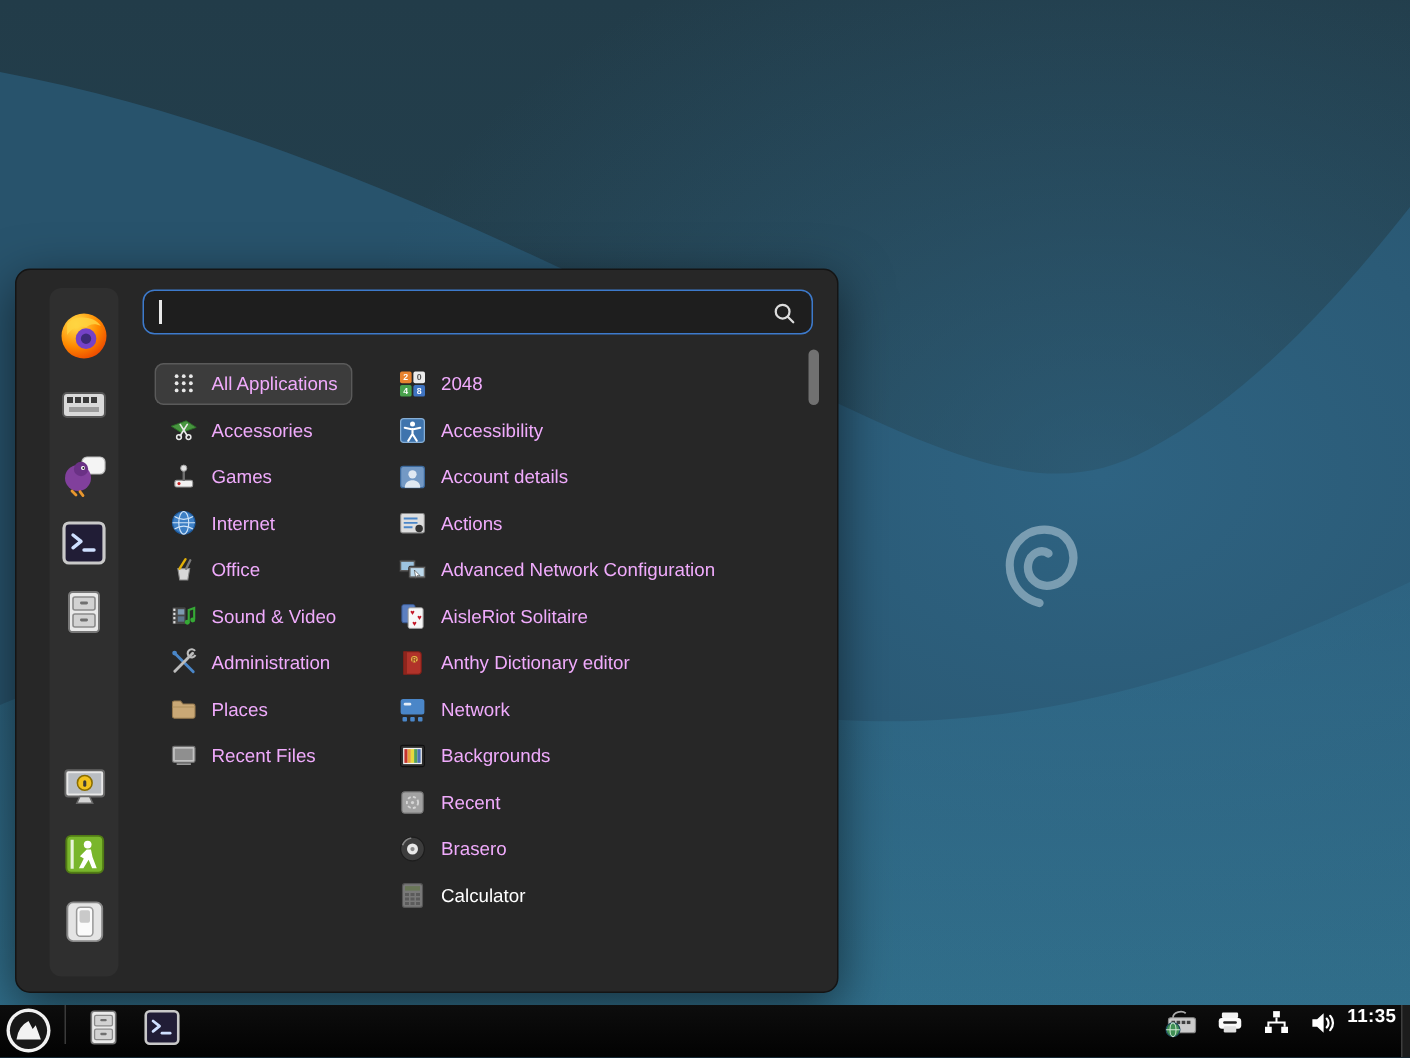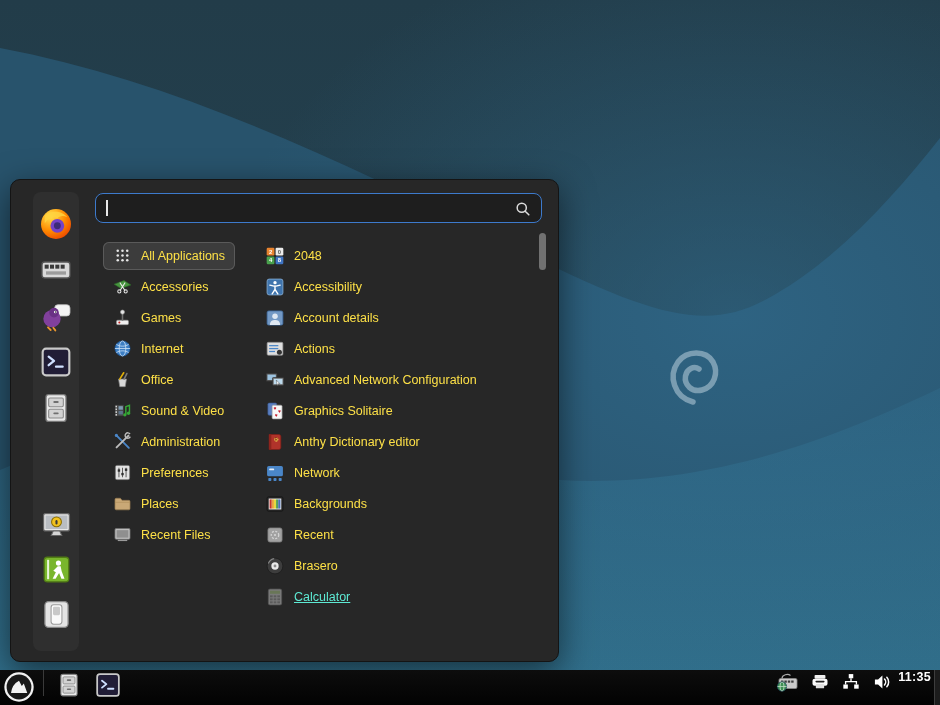--- a/index.html
+++ b/index.html
@@ -16,23 +16,23 @@
 
   .search{position:absolute;left:84px;top:13px;width:447px;height:30px;box-sizing:border-box;background:#1e1e1e;
           border:1.5px solid #3d7acc;border-radius:8px;display:flex;align-items:center;}
   .cursor{width:1.5px;height:16px;background:#e8e8e8;margin-left:10px;}
   .search-glyph{position:absolute;right:8px;top:5px;}
 
   .list{position:absolute;top:60px;display:flex;flex-direction:column;align-items:flex-start;}
   .cat-list{left:92px;width:170px;}
   .app-list{left:244px;width:288px;}
   .row{box-sizing:border-box;height:31px;display:flex;align-items:center;gap:9px;padding:0 10px;border-radius:6px;
-       color:#fde047;font-size:12.5px;white-space:nowrap;cursor:pointer;}
+       color:#f0abfc;font-size:12.5px;white-space:nowrap;cursor:pointer;}
   .row.selected{background:#3c3c3c;box-shadow:inset 0 0 0 1px #5a5a5a;height:28px;margin:1.5px 0;}
-  .row.disabled{color:#5eead4;text-decoration:underline;}
+  .row.disabled{color:#ffffff;}
   .row.disabled svg{opacity:.55;}
   .scroll-thumb{position:absolute;left:528px;top:53px;width:7px;height:37px;background:#717171;border-radius:3.5px;cursor:pointer;}
 
   
   .taskbar{position:absolute;left:0;bottom:0;width:940px;height:35px;background:linear-gradient(#0d0d0d,#020202);
            display:flex;align-items:flex-start;z-index:10;}
   .menu-btn{width:33px;height:33px;margin:0 0 0 2px;display:flex;align-items:center;justify-content:center;cursor:pointer;}
   .tb-sep{width:1px;height:26px;background:#3a3a3a;margin:0 10px 0 8px;}
   .launcher{width:30px;height:30px;display:flex;align-items:center;justify-content:center;margin-right:9px;cursor:pointer;}
   .tray{margin-left:auto;display:flex;align-items:center;gap:11px;padding-right:5px;}
@@ -236,36 +236,20 @@
           <svg width="19" height="19" viewBox="0 0 24 24" style="flex:none">
             <line x1="4" y1="4" x2="20" y2="20" stroke="#4a86c8" stroke-width="2.4" stroke-linecap="round"></line>
     <circle cx="4.3" cy="4.3" r="2" fill="#4a86c8"></circle>
     <line x1="19.5" y1="4.5" x2="4.5" y2="19.5" stroke="#bcbcbc" stroke-width="2.4" stroke-linecap="round"></line>
     <path d="M21.5,2.5 a3.4,3.4 0 1 0 0.3,3.4" fill="none" stroke="#bcbcbc" stroke-width="1.8"></path>
           </svg>
           <span>Administration</span>
         </div>
         <div class="row">
           <svg width="19" height="19" viewBox="0 0 24 24" style="flex:none">
-            <rect x="3" y="3" width="18" height="18" rx="2" fill="#e2e2e2" stroke="#777" stroke-width=".9"></rect>
-    <g stroke="#555" stroke-width="1.2">
-              <line x1="7.5" y1="6" x2="7.5" y2="18"></line>
-              <line x1="12" y1="6" x2="12" y2="18"></line>
-              <line x1="16.5" y1="6" x2="16.5" y2="18"></line>
-            </g>
-    <g fill="#2e2e2e">
-              <rect x="6" y="8" width="3" height="3"></rect>
-              <rect x="10.5" y="12.5" width="3" height="3"></rect>
-              <rect x="15" y="7" width="3" height="3"></rect>
-            </g>
-          </svg>
-          <span>Preferences</span>
-        </div>
-        <div class="row">
-          <svg width="19" height="19" viewBox="0 0 24 24" style="flex:none">
             <path d="M2.5,7 a1.6,1.6 0 0 1 1.6,-1.6 h5.2 l2.1,2.6 h8.5 a1.6,1.6 0 0 1 1.6,1.6 v8.8 a1.6,1.6 0 0 1 -1.6,1.6 H4.1 a1.6,1.6 0 0 1 -1.6,-1.6 Z" fill="#c9a876" stroke="#94784e" stroke-width=".9"></path>
     <path d="M2.5,10.5 h19" stroke="#b08f5c" stroke-width=".9"></path>
           </svg>
           <span>Places</span>
         </div>
         <div class="row">
           <svg width="19" height="19" viewBox="0 0 24 24" style="flex:none">
             <rect x="2.5" y="4.5" width="19" height="13.5" rx="1.5" fill="#c2c2c2" stroke="#6f6f6f" stroke-width="1"></rect>
     <rect x="4.5" y="6.5" width="15" height="9.5" fill="#8f8f8f"></rect>
     <path d="M6,19.5 h12" stroke="#9a9a9a" stroke-width="1.6"></path>
@@ -330,21 +314,21 @@
         <div class="row">
           <svg width="20" height="20" viewBox="0 0 24 24" style="flex:none">
             <rect x="3.5" y="2.5" width="10.5" height="14.5" rx="1.5" fill="#5b7fc0" stroke="#3a5a94" stroke-width=".8"></rect>
     <rect x="8.5" y="5" width="12" height="16.5" rx="1.5" fill="#f7f7f7" stroke="#999" stroke-width=".8"></rect>
     <g fill="#c41828" font-size="6" text-anchor="middle">
               <text x="12" y="11">♥</text>
               <text x="17.5" y="14.5">♥</text>
               <text x="13.5" y="19.5">♥</text>
             </g>
           </svg>
-          <span>Graphics Solitaire</span>
+          <span>AisleRiot Solitaire</span>
         </div>
         <div class="row">
           <svg width="20" height="20" viewBox="0 0 24 24" style="flex:none">
             <path d="M5,3 h11.5 a2.5,2.5 0 0 1 2.5,2.5 v13 a2.5,2.5 0 0 1 -2.5,2.5 H5 Z" fill="#b1332a" stroke="#7e1f18" stroke-width=".9"></path>
     <rect x="5" y="3" width="2.6" height="18" fill="#8e251d"></rect>
     <circle cx="13.5" cy="9" r="2.6" fill="#e8c34a"></circle>
             <text x="13.5" y="11" font-size="5.5" text-anchor="middle" fill="#8e251d" font-weight="bold">R</text>
           </svg>
           <span>Anthy Dictionary editor</span>
         </div>

